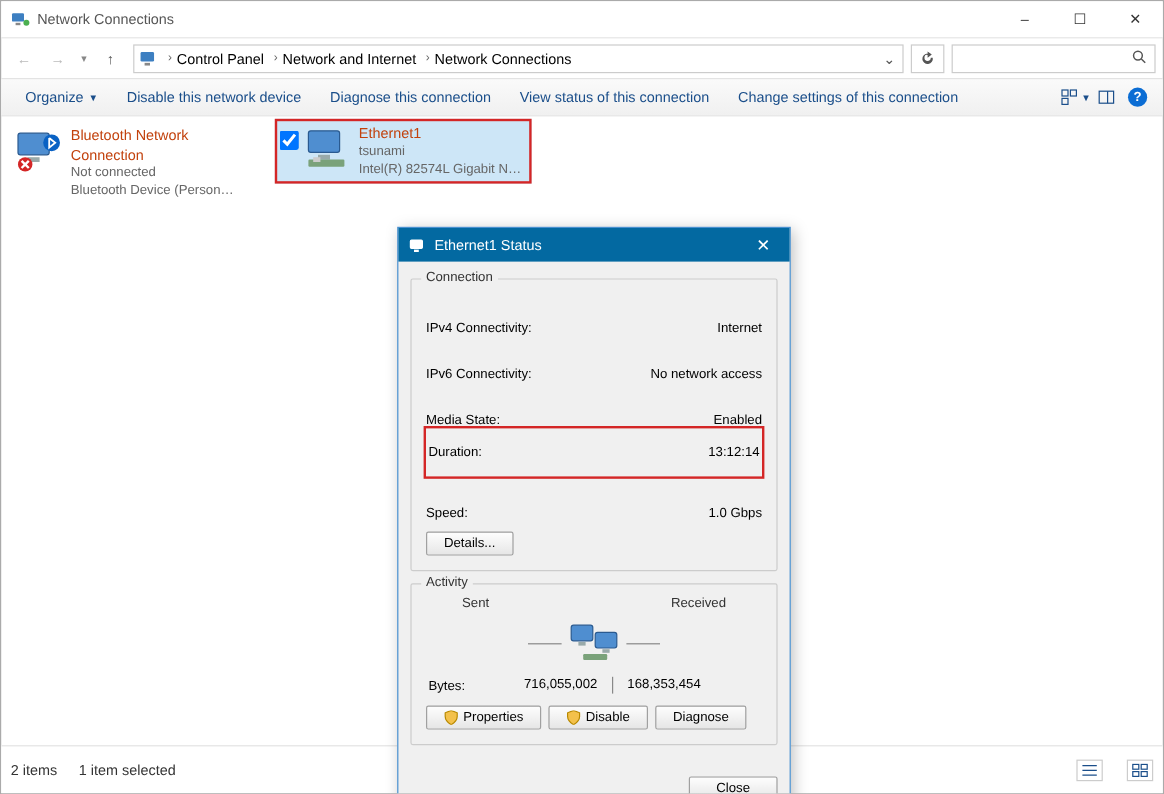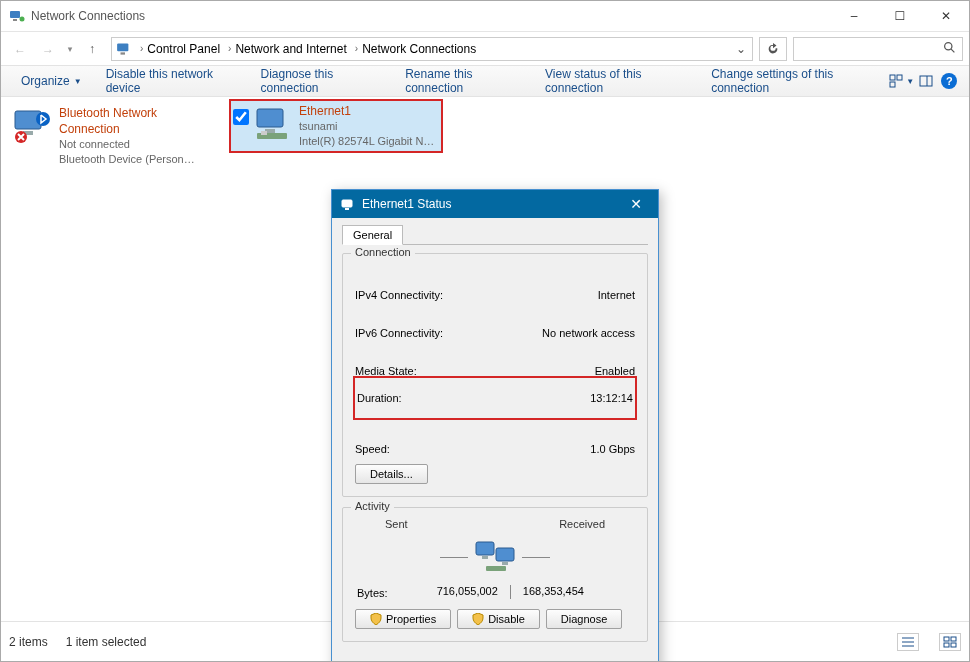--- a/index.html
+++ b/index.html
@@ -205,21 +205,20 @@
   </div>
 </div>
 
 <div class="cmdbar">
   <div class="cmd">
       <span>Organize</span>
       <span class="drop">▼</span>
     </div>
   <div class="cmd">Disable this network device</div>
   <div class="cmd">Diagnose this connection</div>
-  <div class="cmd">Rename this connection</div>
   <div class="cmd">View status of this connection</div>
   <div class="cmd">Change settings of this connection</div>
   <div class="spacer"></div>
   <div class="ibtn">
     <svg width="16" height="16" viewBox="0 0 16 16">
         <rect x="2" y="2" width="5" height="5" fill="none" stroke="#1a4e8a"></rect>
         <rect x="9" y="2" width="5" height="5" fill="none" stroke="#1a4e8a"></rect>
         <rect x="2" y="9" width="5" height="5" fill="none" stroke="#1a4e8a"></rect>
       </svg>
       <span style="font-size:8px;margin-left:2px;">▼</span>
@@ -303,23 +302,20 @@
       <svg viewBox="0 0 14 14" width="14" height="14">
           <rect x="2" y="3" width="10" height="7" fill="#fff" stroke="#fff" rx="1"></rect>
           <rect x="5" y="11" width="4" height="2" fill="#fff"></rect>
         </svg>
     </span>
     <span>Ethernet1 Status</span>
     <span class="x">✕</span>
   </div>
 
   <div class="dlg-body">
-    <div class="tabrow">
-      <div class="tab">General</div>
-    </div>
 
     <div class="groupbox">
       <span class="legend">Connection</span>
       <div class="kv">
           <span>IPv4 Connectivity:</span>
           <span>Internet</span>
         </div>
       <div class="kv">
           <span>IPv6 Connectivity:</span>
           <span>No network access</span>

